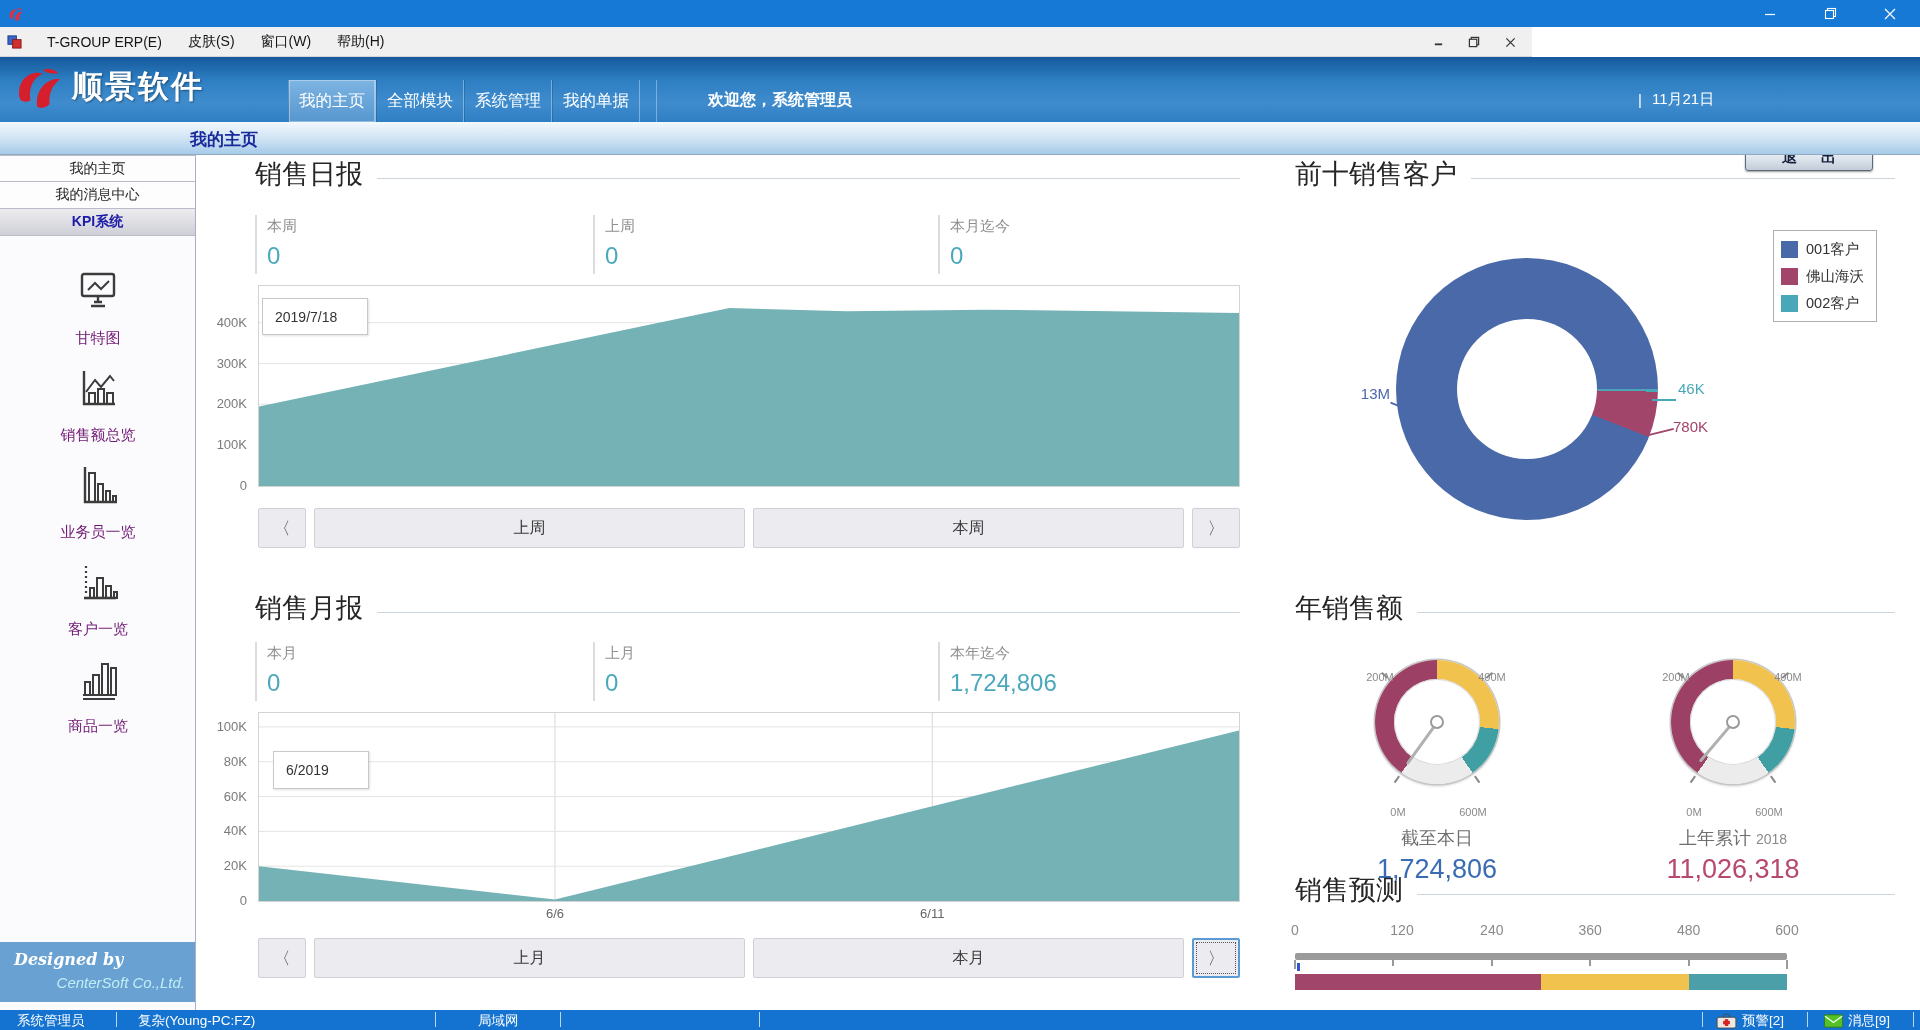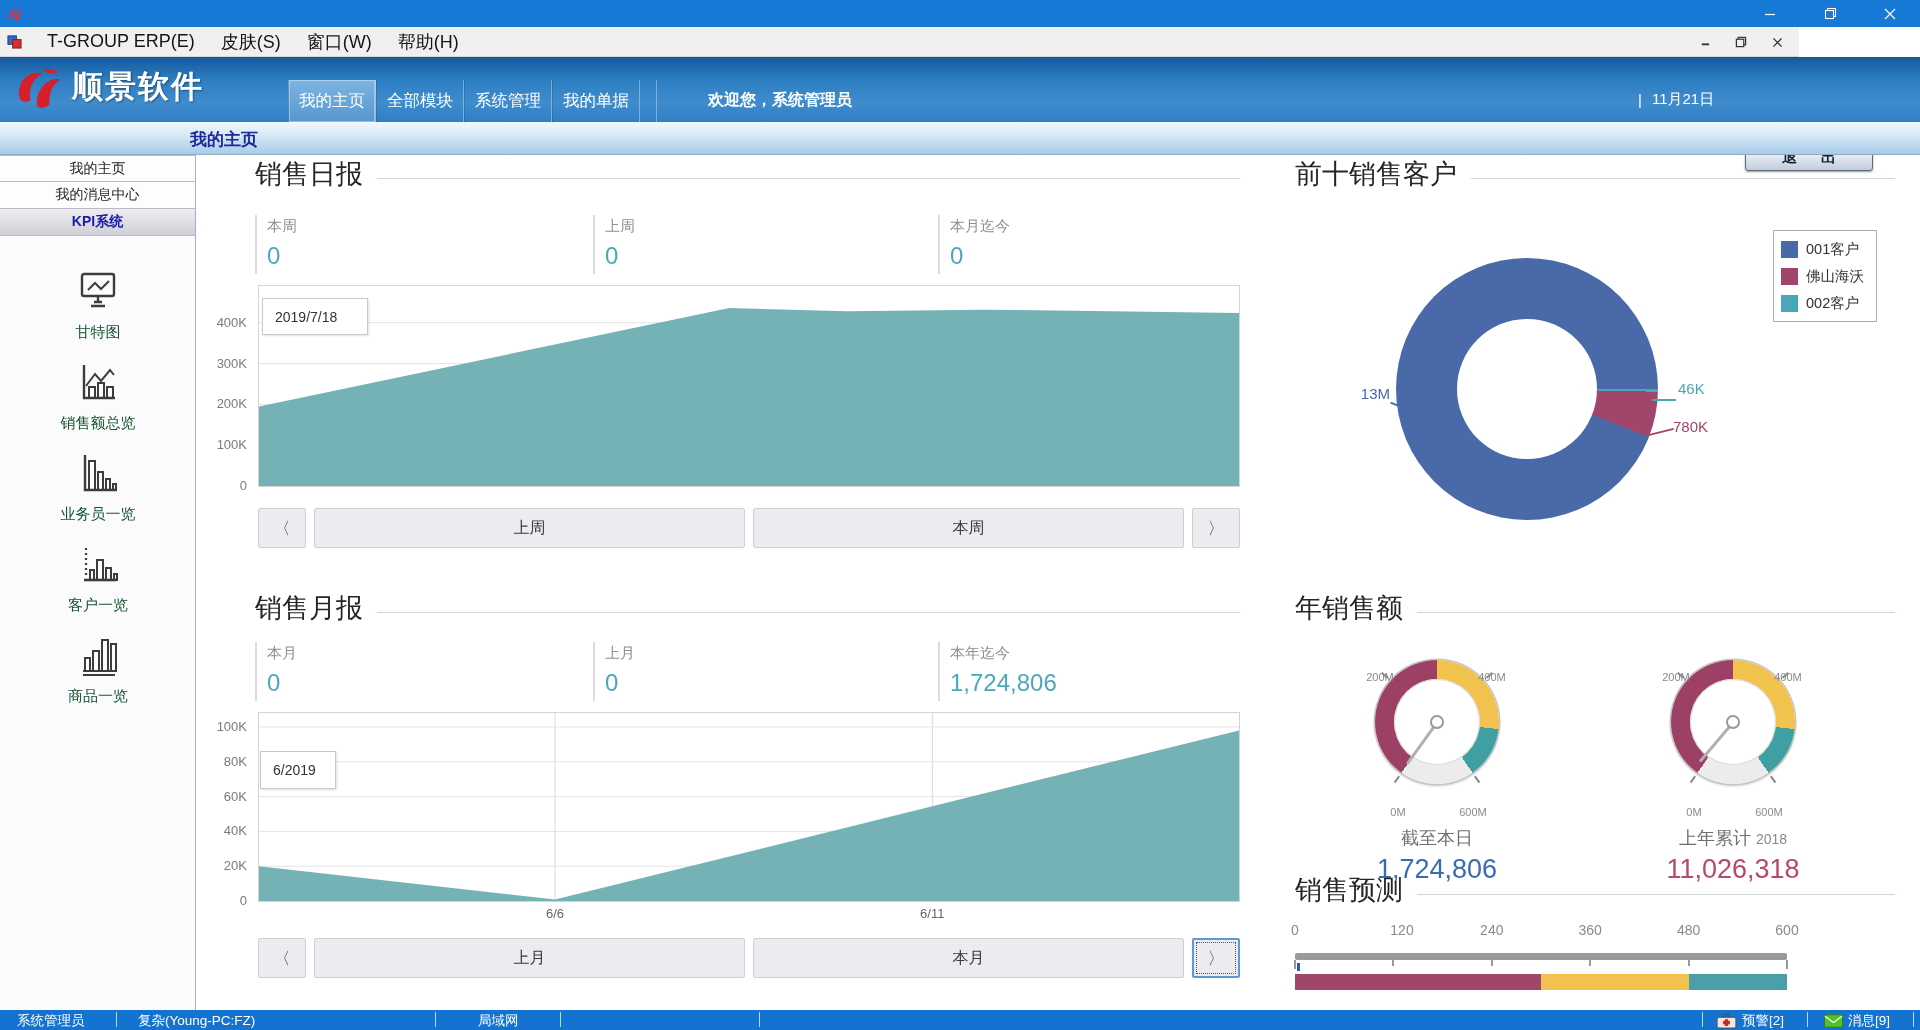--- a/index.html
+++ b/index.html
@@ -8,22 +8,22 @@
 svg{display:block}
 
 
 #title-bar{position:absolute;left:0;top:0;width:1920px;height:27px;background:#1579d5;
   display:flex;align-items:center;color:#fff;font-size:13.5px}
 #title-bar .tb-icon{margin:0 7px 0 8px;display:flex}
 #tb-controls{position:absolute;right:18px;top:0;height:27px;display:flex;gap:36px;align-items:center}
 .wbtn{width:24px;height:24px;display:flex;align-items:center;justify-content:center;cursor:default}
 
 
-#menu-bar{position:absolute;left:0;top:27px;width:1799px;height:30px;background:#f0f0f0;
-  border-bottom:1px solid #d6d6d6;display:flex;align-items:center;font-size:18px;color:#151515}
+#menu-bar{position:absolute;left:0;top:27px;width:1532px;height:30px;background:#f0f0f0;
+  border-bottom:1px solid #d6d6d6;display:flex;align-items:center;font-size:14px;color:#151515}
 #menu-bar .app-icon{margin:0 12px 0 7px;display:flex}
 .menu-item{padding:0 13px;height:30px;display:flex;align-items:center}
 #mb-controls{position:absolute;right:10px;top:0;height:30px;display:flex;gap:12px;align-items:center}
 
 
 #header{position:absolute;left:0;top:57px;width:1920px;height:65px;
   background:linear-gradient(#15599c 0%,#2d7ec2 35%,#3f8ccd 70%,#2f7fc4 100%);color:#fff}
 #logo{position:absolute;left:14px;top:8px;display:flex;align-items:center;gap:8px}
 #logo-text{font-size:31px;font-weight:bold;letter-spacing:2px;text-shadow:1px 1px 2px rgba(0,0,0,.4)}
 #header-tabs{position:absolute;left:288px;top:23px;height:42px;display:flex}
@@ -45,21 +45,21 @@
 
 
 #sidebar{position:absolute;left:0;top:155px;width:196px;height:855px;background:#fbfbfd;
   border-right:1px solid #a9aec6}
 .snav{height:27px;display:flex;align-items:center;justify-content:center;font-size:14px;color:#222;
   background:#fdfdfe;border-bottom:1px solid #babac8;cursor:pointer}
 .snav:first-child{border-top:1px solid #babac8}
 .snav.active{background:linear-gradient(#ededf0,#cfcfd7);color:#1c1ca8;font-weight:bold}
 #side-tools{position:absolute;left:0;top:96px;width:196px;display:flex;flex-direction:column;align-items:center}
 .tool{display:flex;flex-direction:column;align-items:center;margin-top:20px;cursor:pointer}
-.tool-label{margin-top:10px;font-size:15px;color:#14532d}
+.tool-label{margin-top:16px;font-size:15px;color:#701a75}
 #side-footer{position:absolute;left:0;top:787px;width:195px;height:60px;background:#69a2d2;color:#fff}
 #side-footer .f1{position:absolute;left:14px;top:8px;font-family:"DejaVu Serif","Liberation Serif",serif;
   font-style:italic;font-weight:bold;font-size:16px}
 #side-footer .f2{position:absolute;right:10px;top:32px;font-style:italic;font-size:15px;color:#bfeef5}
 
 
 .sec-title{position:absolute;display:flex;align-items:center;gap:14px}
 .sec-title .txt{font-size:27px;font-weight:normal;color:#262626;white-space:nowrap}
 .sec-title .rule{flex:1;height:1px;background:#ccd4dc;margin-top:8px}
 .stats-row{position:absolute;display:flex}
@@ -273,20 +273,24 @@
             <path d="M7 36 h32 M7 40 h32" stroke-width="2"></path>
             <rect x="9" y="23" width="5" height="13" stroke-width="2"></rect>
             <rect x="17" y="16" width="6" height="20" stroke-width="2"></rect>
             <rect x="26" y="5" width="6" height="31" stroke-width="2"></rect>
             <rect x="35" y="9" width="5" height="27" stroke-width="2"></rect>
           </svg>
         </span>
         <div class="tool-label">商品一览</div>
       </div>
     </div>
+  <div id="side-footer">
+    <div class="f1">Designed by</div>
+    <div class="f2">CenterSoft Co.,Ltd.</div>
+  </div>
 </div>
 
 <div class="sec-title" style="left:255px;top:156px;width:985px">
   <span class="txt">销售日报</span>
     <span class="rule"></span>
 </div>
 <div class="stats-row" style="left:255px;top:215px;width:985px">
   <div class="stat" style="width:338px">
     <div class="stat-label">本周</div>
     <div class="stat-value">0</div>
@@ -360,21 +364,21 @@
       <div class="ylabel" style="top: 145.185px;">20K</div>
       <div class="ylabel" style="top: 110.37px;">40K</div>
       <div class="ylabel" style="top: 75.5556px;">60K</div>
       <div class="ylabel" style="top: 40.7407px;">80K</div>
       <div class="ylabel" style="top: 5.92593px;">100K</div>
     </div>
   <div class="xlabels" id="monthly-chart-xlabels">
       <div class="xlabel" style="left: 265.96px;">6/6</div>
       <div class="xlabel" style="left: 643.26px;">6/11</div>
     </div>
-  <div class="tooltip" style="left:1px;top:38px;width:76px;height:38px">6/2019</div>
+  <div class="tooltip" style="left:14px;top:38px;width:96px;height:38px">6/2019</div>
 </div>
 <div class="nav-row" style="left:258px;top:938px;width:982px">
   <div class="nav-arrow">〈</div>
   <div class="nav-btn">上月</div>
   <div class="nav-btn">本月</div>
   <div class="nav-arrow focused">〉</div>
 </div>
 
 <div class="sec-title" style="left:1295px;top:156px;width:600px">
   <span class="txt">前十销售客户</span>

